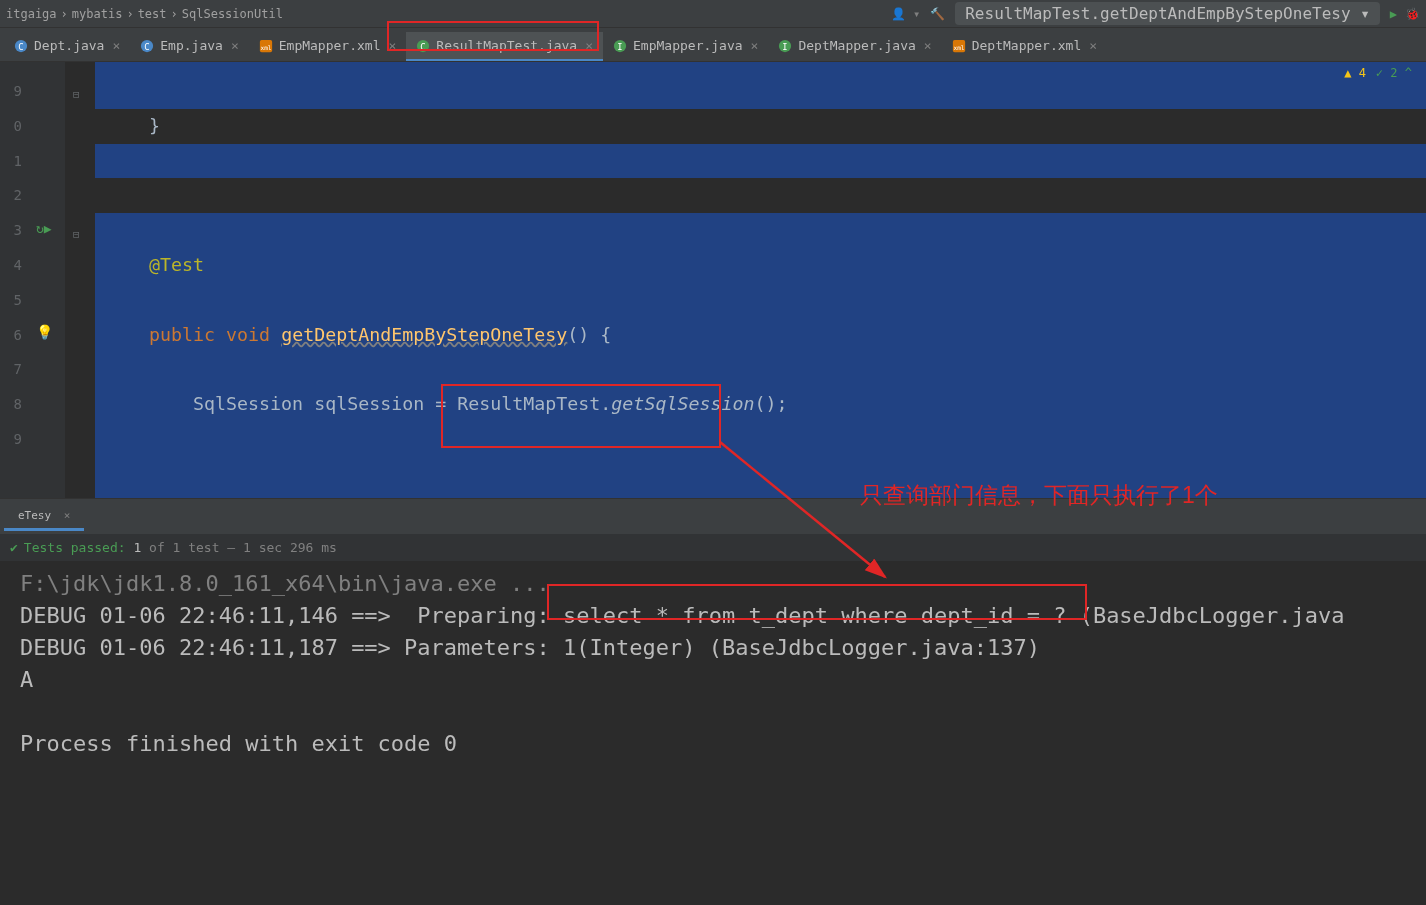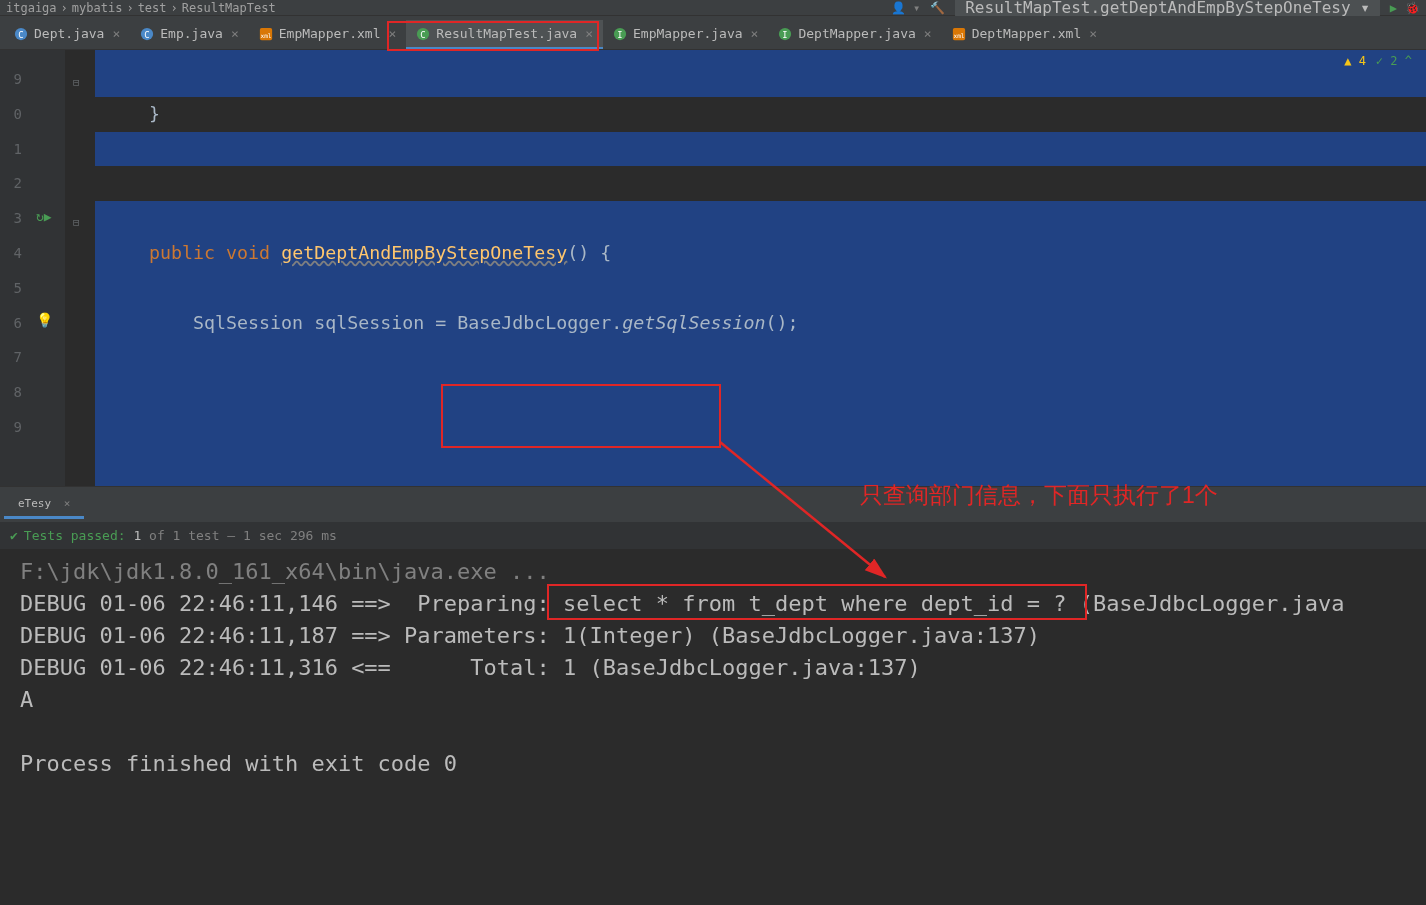--- a/index.html
+++ b/index.html
@@ -6,21 +6,21 @@
   body {
     font-family: "Consolas", "Monaco", monospace;
     background: #2b2b2b;
     color: #a9b7c6;
     width: 1426px;
     height: 905px;
     overflow: hidden;
     position: relative;
   }
   .topbar {
-    height: 16px;
+    height: 28px;
     background: #3c3f41;
     display: flex;
     align-items: center;
     font-size: 12px;
     padding: 0 6px;
     border-bottom: 1px solid #323232;
   }
   .breadcrumb { color: #808080; display: flex; gap: 4px; align-items: center; }
   .breadcrumb span { color: #a0a0a0; }
   .breadcrumb-sep { color: #606060; }
@@ -215,21 +215,21 @@
 <body>
 
 <div class="topbar">
   <div class="breadcrumb">
     <span>itgaiga</span>
     <span class="breadcrumb-sep">›</span>
     <span>mybatis</span>
     <span class="breadcrumb-sep">›</span>
     <span>test</span>
     <span class="breadcrumb-sep">›</span>
-    <span>ResultMapTest</span>
+    <span>SqlSessionUtil</span>
   </div>
   <div class="run-config">
     <span style="color:#808080;">👤 ▾</span>
     <span style="color:#499c54;">🔨</span>
     <div class="run-config-dropdown">
       <span>ResultMapTest.getDeptAndEmpByStepOneTesy</span> ▾
     </div>
     <div class="run-icons">
       <span style="color:#499c54;">▶</span>
       <span style="color:#499c54;">🐞</span>
@@ -332,22 +332,23 @@
     <span class="run-gutter">↻▶</span>
     <span class="bulb">💡</span>
   </div>
   <div class="fold-col">
     <span class="fold-icon" style="top:16px;">⊟</span>
     <span class="fold-icon" style="top:156px;">⊟</span>
   </div>
   <div class="editor">
 <div class="line nosel">    <span class="brc">}</span></div>
 <div class="line nosel"> </div>
+<div class="line">    <span class="ann">@Test</span></div>
 <div class="line">    <span class="kw">public</span> <span class="kw">void</span> <span class="met-u">getDeptAndEmpByStepOneTesy</span><span class="brc">() {</span></div>
-<div class="line">        <span class="cls">SqlSession</span> <span class="var">sqlSession</span> <span class="brc">=</span> <span class="cls">BaseJdbcLogger</span><span class="brc">.</span><span class="callm">getSqlSession</span><span class="brc">();</span></div>
+<div class="line">        <span class="cls">SqlSession</span> <span class="var">sqlSession</span> <span class="brc">=</span> <span class="cls">ResultMapTest</span><span class="brc">.</span><span class="callm">getSqlSession</span><span class="brc">();</span></div>
 <div class="line"> </div>
 
 
 
 
 
 
 
   </div>
 </div>
@@ -364,21 +365,20 @@
   <span class="passed">Tests passed:</span>&nbsp;
   <span class="count">1</span>&nbsp;
   <span>of 1 test</span>&nbsp;
   <span>– 1 sec 296 ms</span>
 </div>
 
 <div class="console">
   <div class="cline path">F:\jdk\jdk1.8.0_161_x64\bin\java.exe ...</div>
   <div class="cline"><span>DEBUG 01-06 22:46:11,146 ==&gt;  Preparing: </span><span>select * from t_dept where dept_id = ?</span><span> (BaseJdbcLogger.java</span></div>
   <div class="cline">DEBUG 01-06 22:46:11,187 ==&gt; Parameters: 1(Integer) (BaseJdbcLogger.java:137)</div>
-  <div class="cline">DEBUG 01-06 22:46:11,316 &lt;==      Total: 1 (BaseJdbcLogger.java:137)</div>
   <div class="cline">A</div>
   <div class="cline"> </div>
   <div class="cline">Process finished with exit code 0</div>
 </div>
 
 <div class="red-box" style="left:387px; top:21px; width:212px; height:30px;"></div>
 <div class="red-box" style="left:441px; top:384px; width:280px; height:64px;"></div>
 <div class="red-box" style="left:547px; top:584px; width:540px; height:36px;"></div>
 
 <div class="red-text" style="left:860px; top:480px;">只查询部门信息，下面只执行了1个</div>

